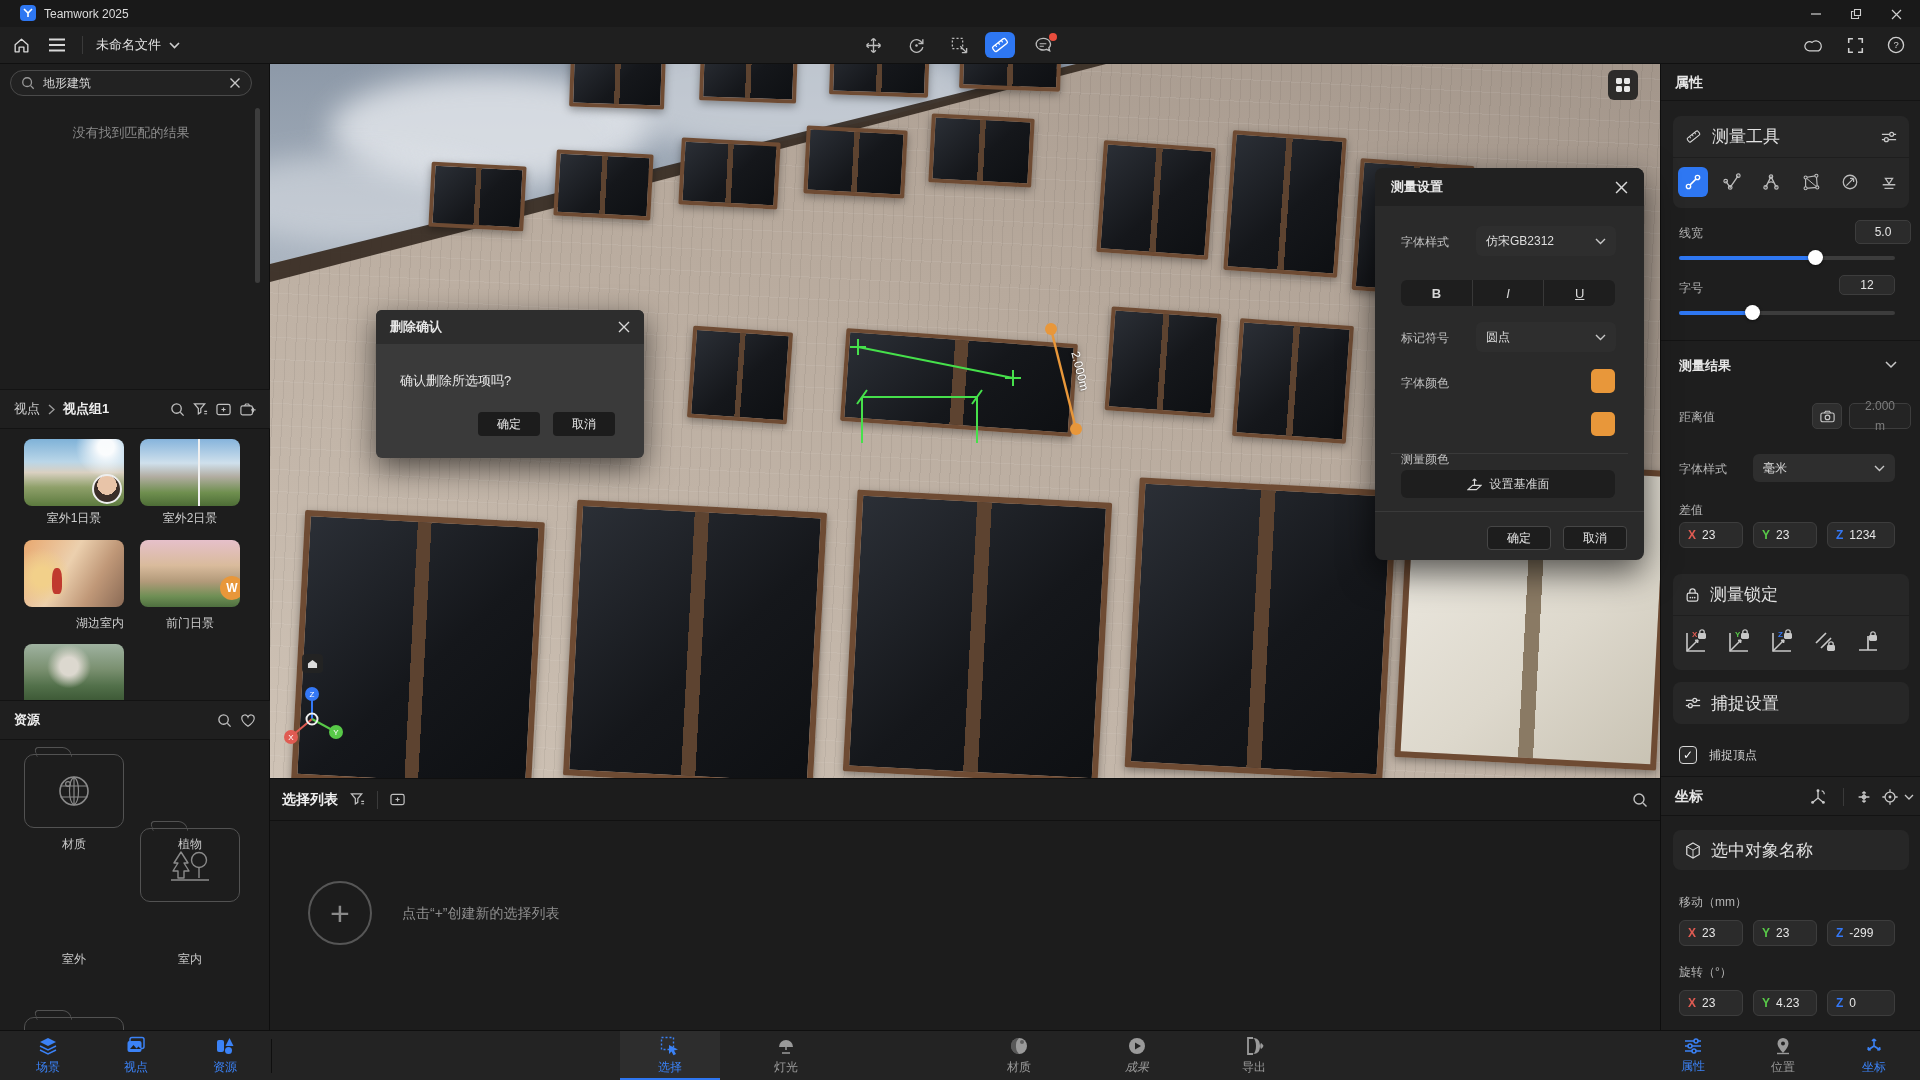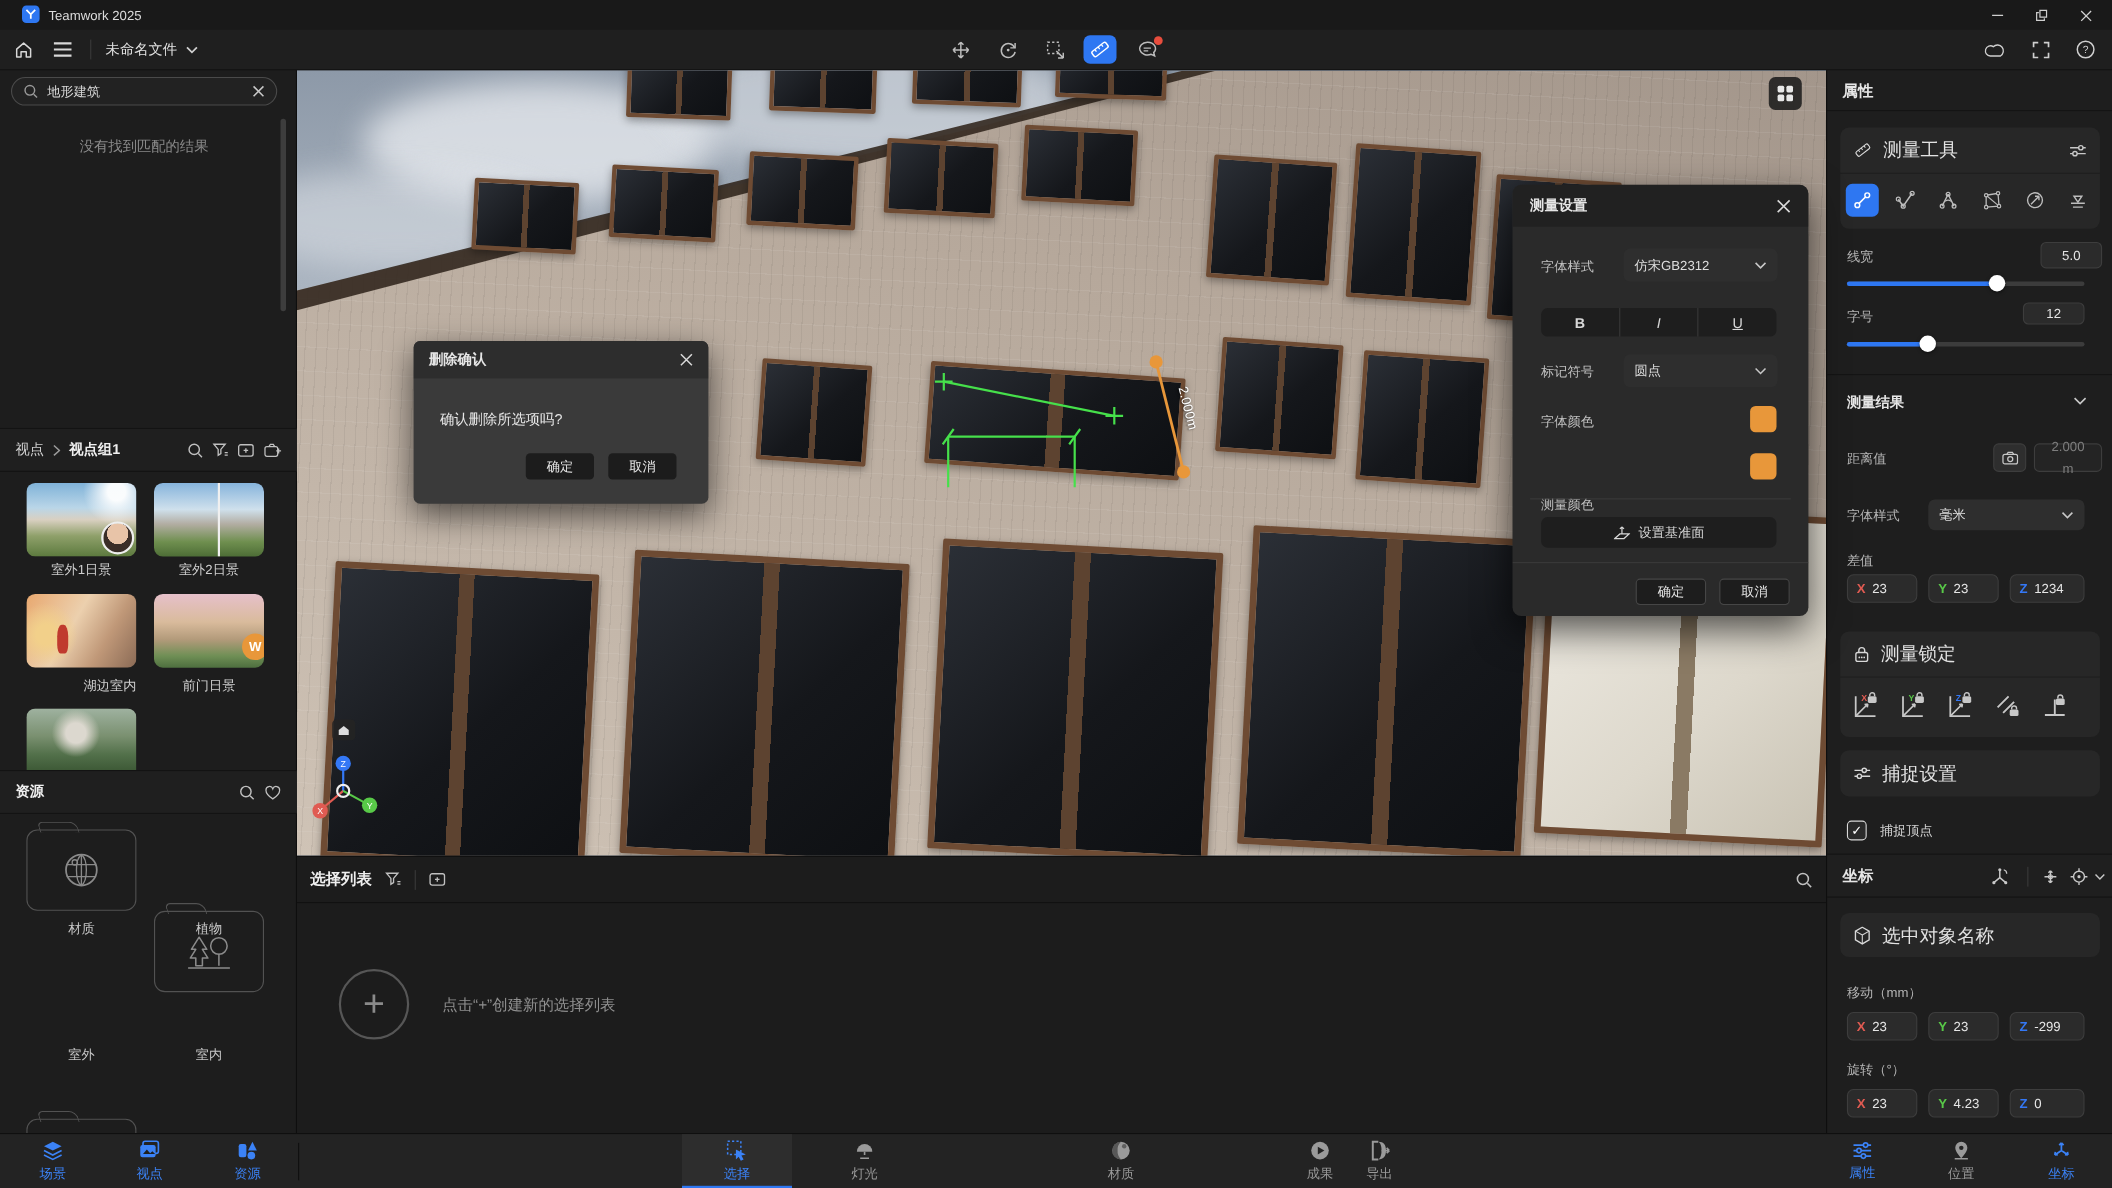--- a/index.html
+++ b/index.html
@@ -697,21 +697,21 @@
       <span class="blab gray">灯光</span>
     </div>
     <div class="btab" style="left:983px;">
       <svg width="20" height="20" viewBox="0 0 20 20">
           <circle cx="10" cy="10" r="8" fill="#9a9a9a"></circle>
           <path d="M10 2a8 8 0 0 0 0 16 10 10 0 0 1-3-8 10 10 0 0 1 3-8z" fill="#232323" opacity=".55"></path>
           <circle cx="13" cy="6" r="2" fill="#232323" opacity=".5"></circle>
         </svg>
       <span class="blab gray">材质</span>
     </div>
-    <div class="btab" style="left:1164px;">
+    <div class="btab" style="left:1101px;font-style:italic;">
       <svg width="20" height="20" viewBox="0 0 20 20">
           <circle cx="10" cy="10" r="8" fill="#9a9a9a"></circle>
           <path d="M8 6.5L14 10l-6 3.5z" fill="#232323"></path>
         </svg>
       <span class="blab gray">成果</span>
     </div>
     <div class="btab" style="left:1218px;">
       <svg width="20" height="20" viewBox="0 0 20 20">
           <path d="M9 2H4v16h5" stroke="#9a9a9a" stroke-width="1.8" fill="none"></path>
           <path d="M9 2c4 1.5 4 14.5 0 16 5 0 7-3 7-8s-2-8-7-8z" fill="#9a9a9a"></path>

